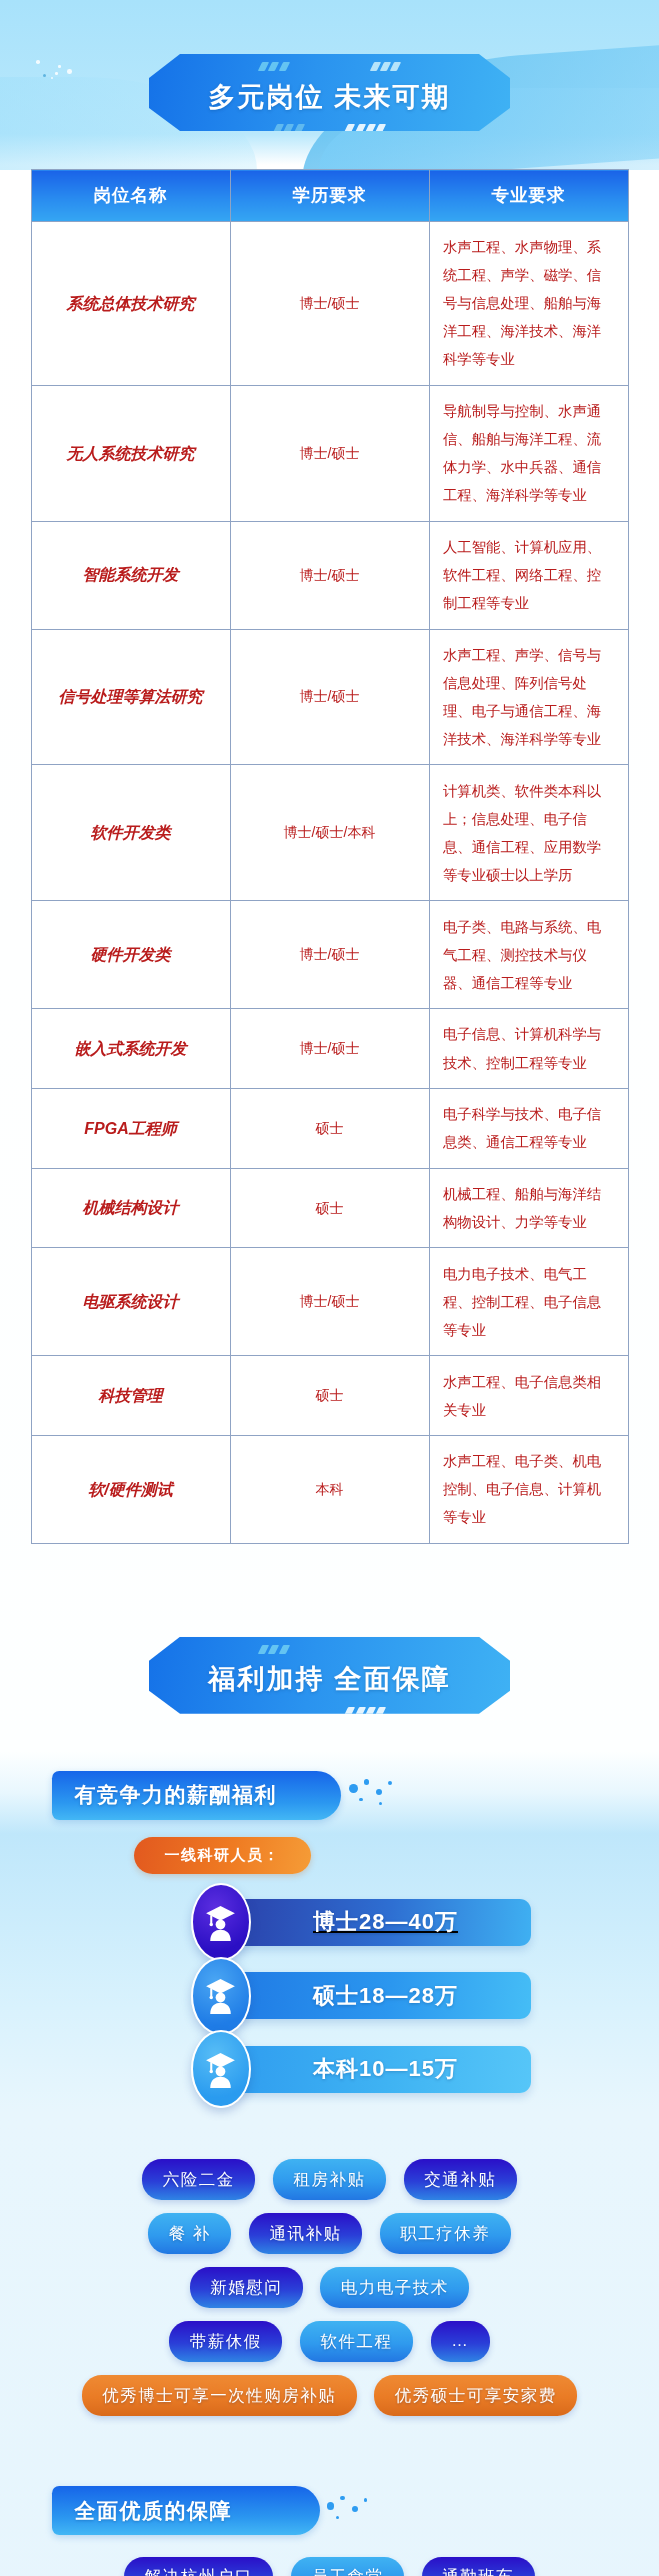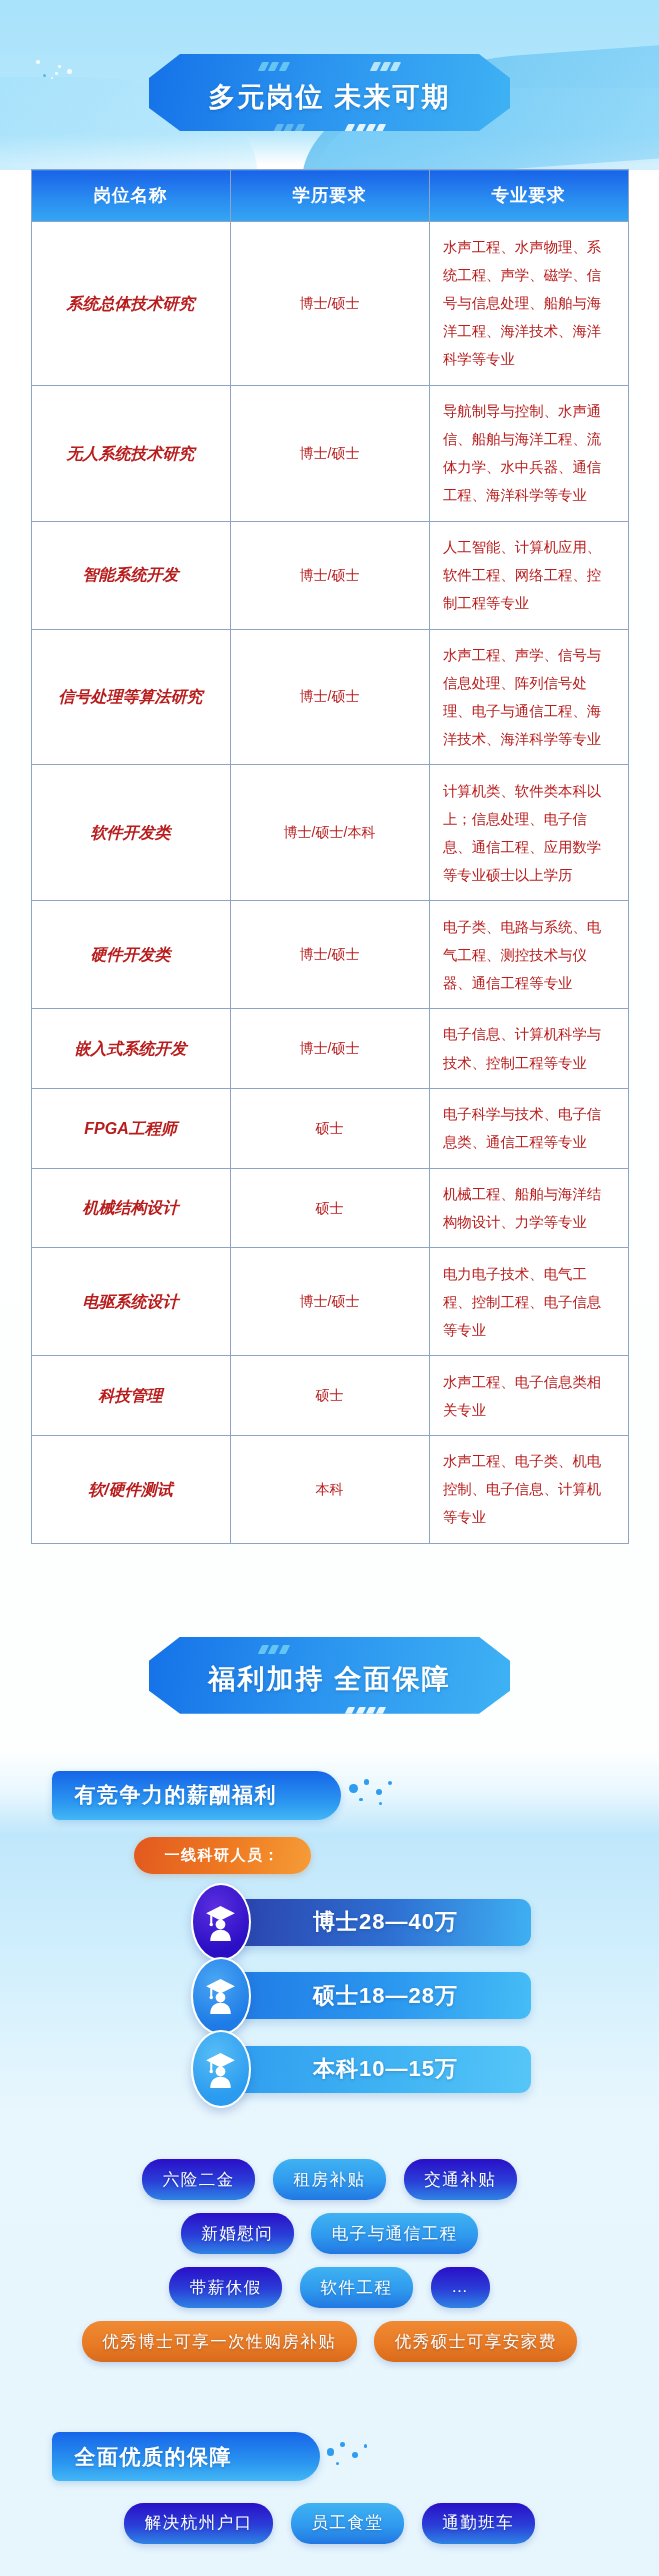--- a/index.html
+++ b/index.html
@@ -396,21 +396,21 @@
       <i style="left:13.4px;top:20.6px;width:3.6px;height:3.6px;"></i>
       <i style="left:33px;top:25px;width:3.1px;height:3.1px;"></i>
     </div>
   </div>
 
   <div style="width:556px;margin:0 auto;">
     <div class="role-tag">一线科研人员：</div>
 
     <div class="salary-list" id="salary-list">
         <div class="salary-row">
-          <div class="salary-bar" style="background: linear-gradient(95deg, rgb(42, 62, 168) 0%, rgb(46, 111, 210) 55%, rgb(63, 176, 242) 100%);">
+          <div class="salary-bar" style="background: linear-gradient(95deg, rgb(42, 62, 168) 0%, rgb(46, 111, 210) 55%, rgb(63, 176, 242) 100%); text-decoration: underline;">
             <div class="salary-badge" style="background: radial-gradient(circle at 40% 30%, rgb(91, 46, 224), rgb(43, 15, 196) 70%);">
               <svg class="grad-icon" viewBox="0 0 64 72" xmlns="http://www.w3.org/2000/svg">
   <polygon points="32,4 60,18 32,32 4,18" fill="#ffffff"></polygon>
   <rect x="12" y="22" width="4" height="16" fill="#ffffff"></rect>
   <circle cx="14" cy="40" r="3.4" fill="#ffffff"></circle>
   <circle cx="32" cy="40" r="9.5" fill="#ffffff"></circle>
   <path d="M12 72 C12 56 22 50 32 50 C42 50 52 56 52 72 Z" fill="#ffffff"></path>
 </svg>
             </div>
             <span>博士28—40万</span>
@@ -449,22 +449,27 @@
 
   <div class="sec-gap-l"></div>
 
   <div class="chip-rows" id="welfare-chips">
       <div class="chip-row">
         <div class="chip v-deep">六险二金</div>
         <div class="chip v-light">租房补贴</div>
         <div class="chip v-deep">交通补贴</div>
       </div>
       <div class="chip-row">
+        <div class="chip v-light">餐 补</div>
+        <div class="chip v-deep">通讯补贴</div>
+        <div class="chip v-light">职工疗休养</div>
+      </div>
+      <div class="chip-row">
         <div class="chip v-deep">新婚慰问</div>
-        <div class="chip v-light">电子与通信工程</div>
+        <div class="chip v-light">电力电子技术</div>
       </div>
       <div class="chip-row">
         <div class="chip v-deep">带薪休假</div>
         <div class="chip v-light">软件工程</div>
         <div class="chip v-deep">…</div>
       </div>
       <div class="chip-row">
         <div class="chip v-orange">优秀博士可享一次性购房补贴</div>
         <div class="chip v-orange">优秀硕士可享安家费</div>
       </div>

